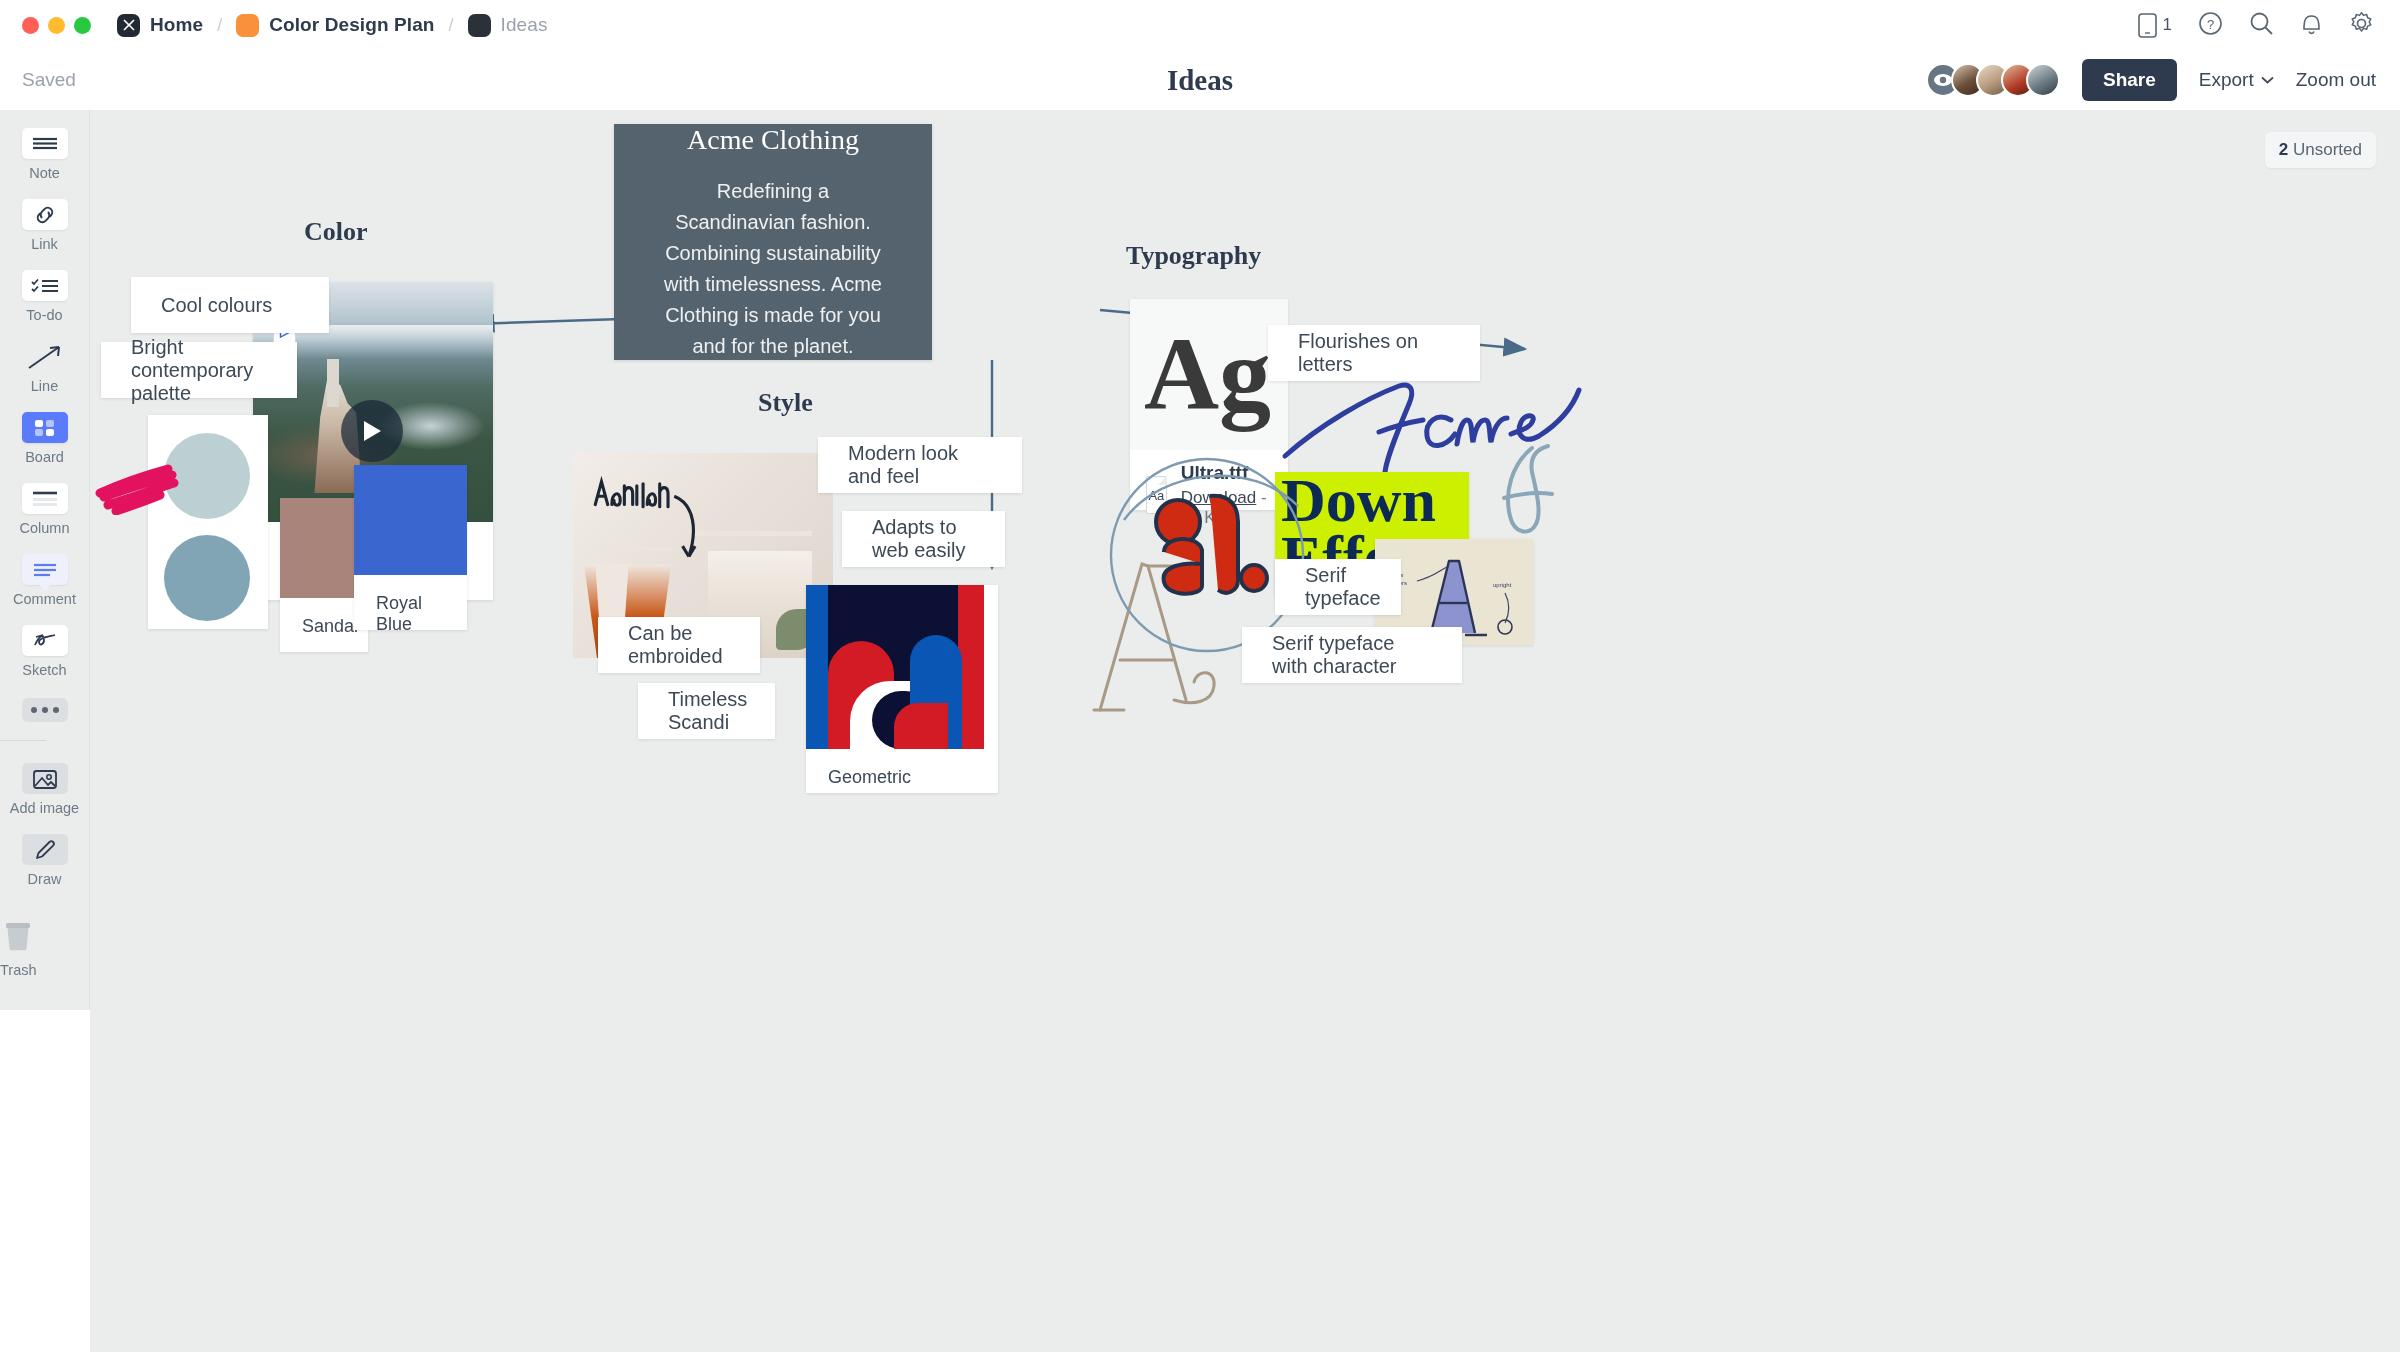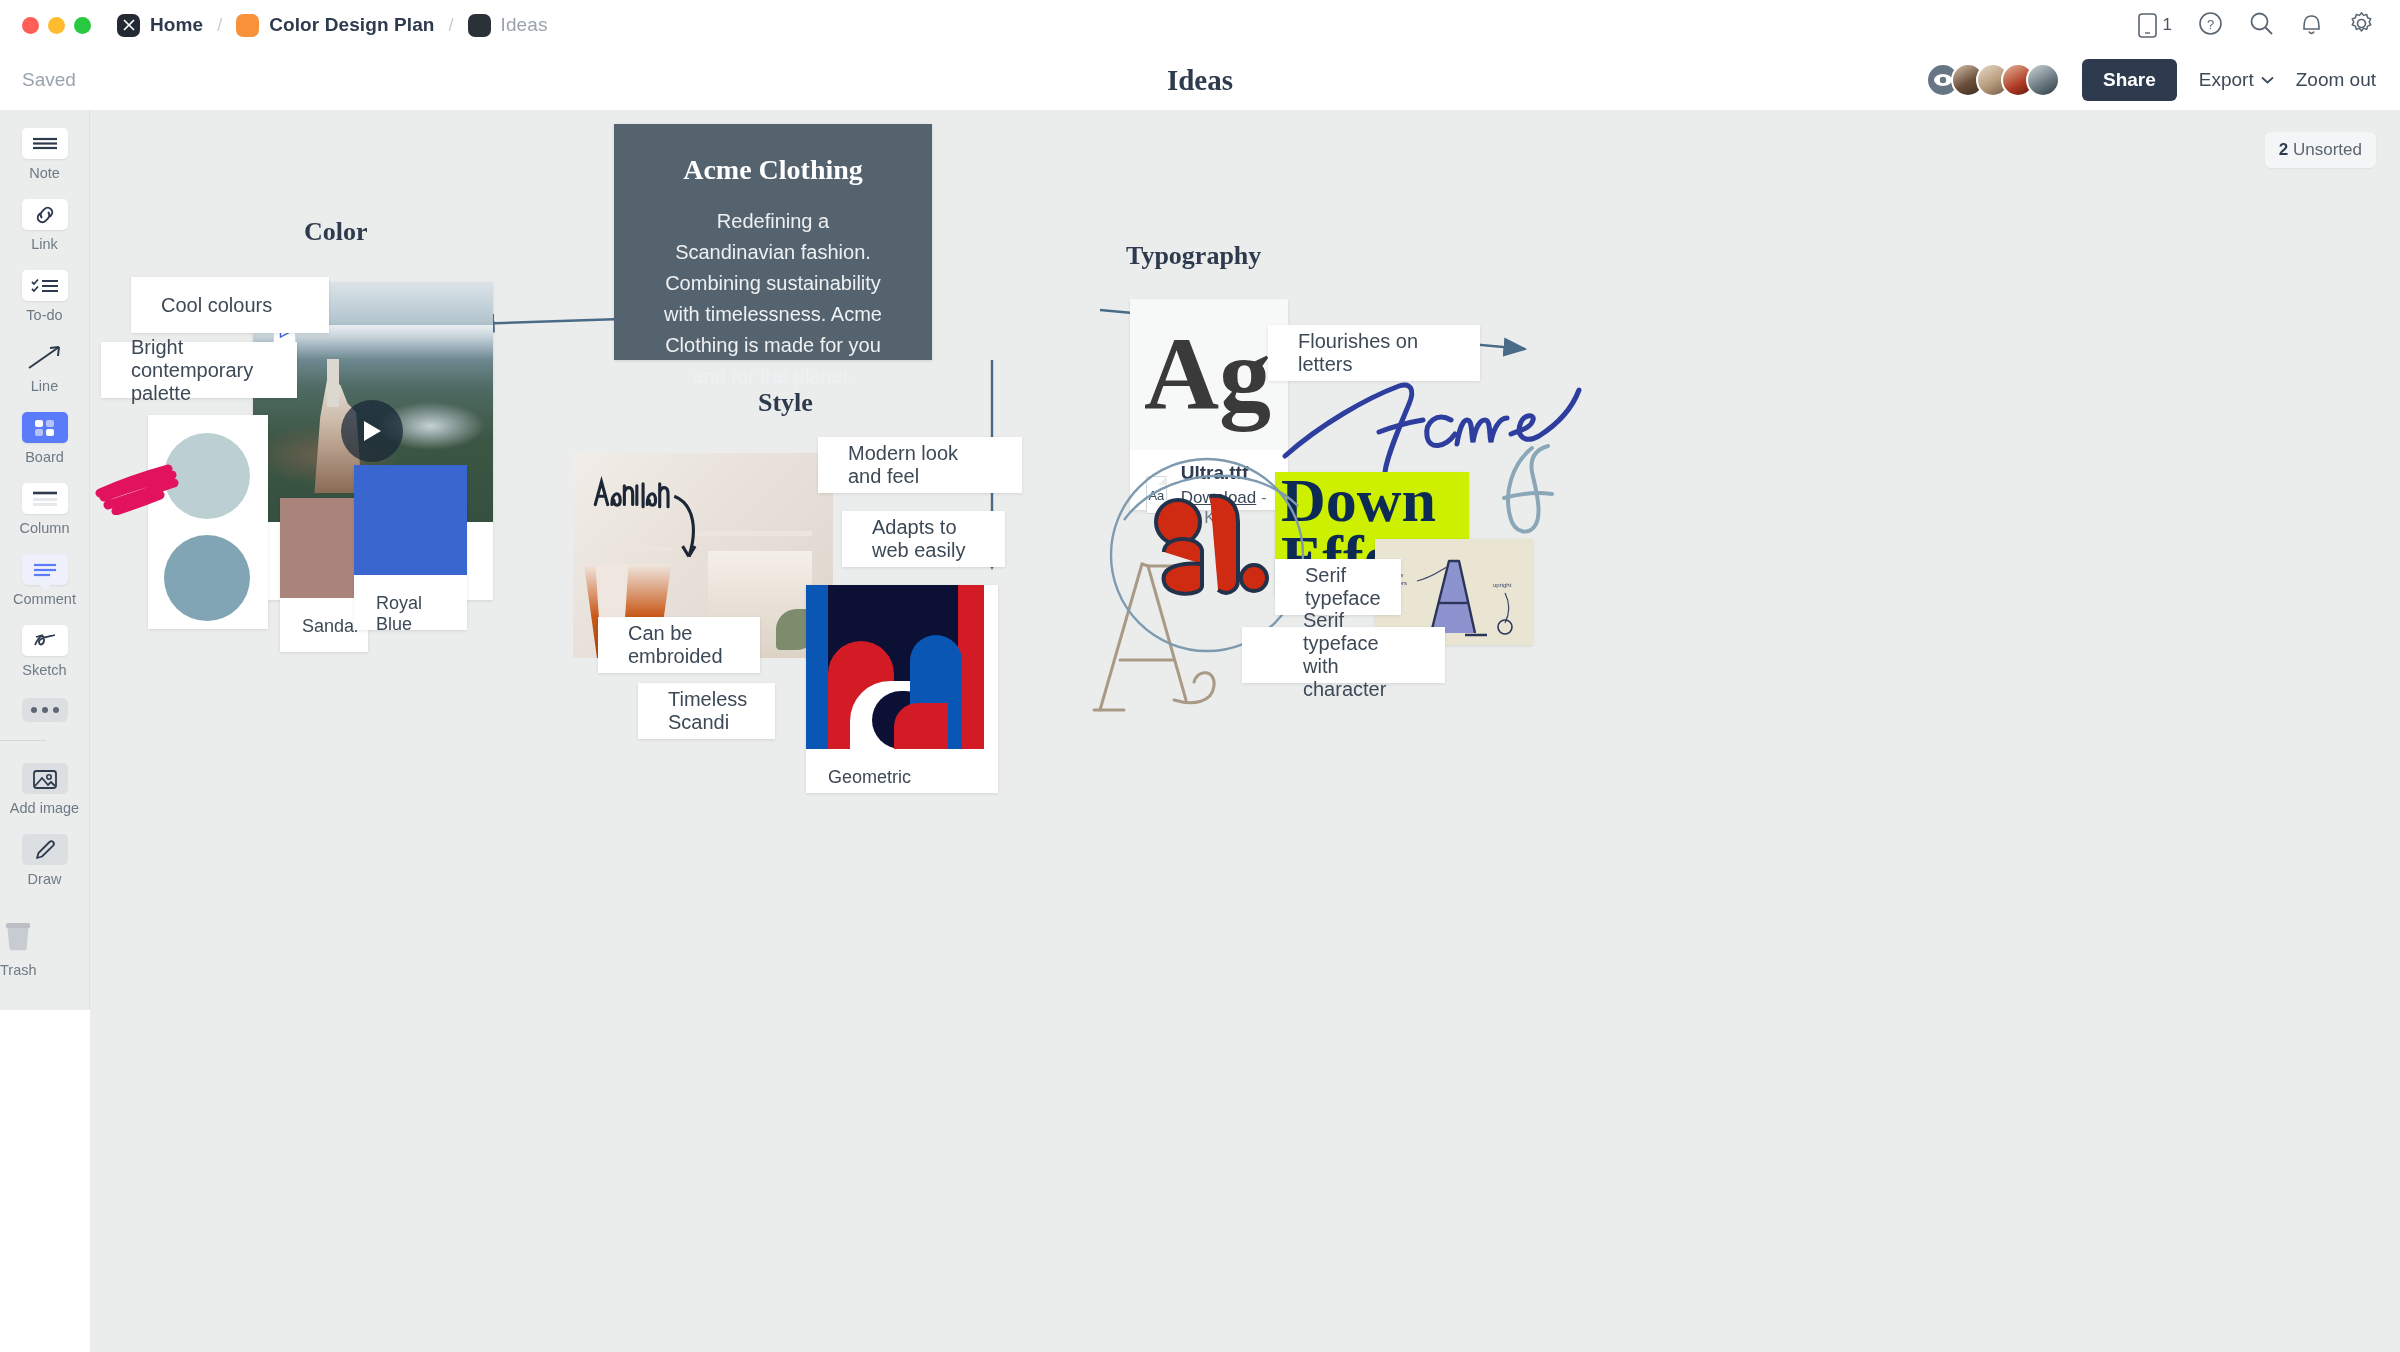--- a/index.html
+++ b/index.html
@@ -96,22 +96,22 @@
   }
   .unsorted b { color: #2e3a4d; }
 
   svg.links { position: absolute; left: 0; top: 0; width: 2310px; height: 1242px;
               pointer-events: none; }
 
   .hubcard {
     position: absolute; background: #55636e; color: #fff;
     box-shadow: 0 1px 3px rgba(0,0,0,.12);
   }
-  .hub-title { font-family: "Liberation Serif", serif; font-weight: bold;
-               font-size: 28px; text-align: center; margin-top: 30px; }
+  .hub-title { font-family: "Liberation Serif", serif; font-weight: normal;
+               font-size: 28px; text-align: center; }
   .hub-body { font-size: 20px; line-height: 1.55; text-align: center;
               margin: 20px 48px 0; color: #eef1f3; }
 
   .sectitle {
     position: absolute; font-family: "Liberation Serif", serif;
     font-weight: bold; font-size: 26px; color: #2e3a4d; white-space: nowrap;
   }
 
   .card {
     position: absolute; background: #fff;
@@ -569,17 +569,17 @@
       <circle cx="130" cy="88" r="7" stroke="#2b3558" stroke-width="1.6" fill="none"></circle>
     </svg>
   </div>
 
   <div class="card" style="left:1178px; top:215px; width:212px; height:56px;">
     <div class="card-text">Flourishes on letters</div>
   </div>
   <div class="card" style="left:1185px; top:449px; width:126px; height:56px;">
     <div class="card-text">Serif typeface</div>
   </div>
-  <div class="card" style="left:1152px; top:517px; width:203px; height:56px;padding-left:31px;">
+  <div class="card" style="left:1152px; top:517px; width:220px; height:56px;">
     <div class="card-text">Serif typeface with character</div>
   </div>
 
 </div>
 
 </body></html>

